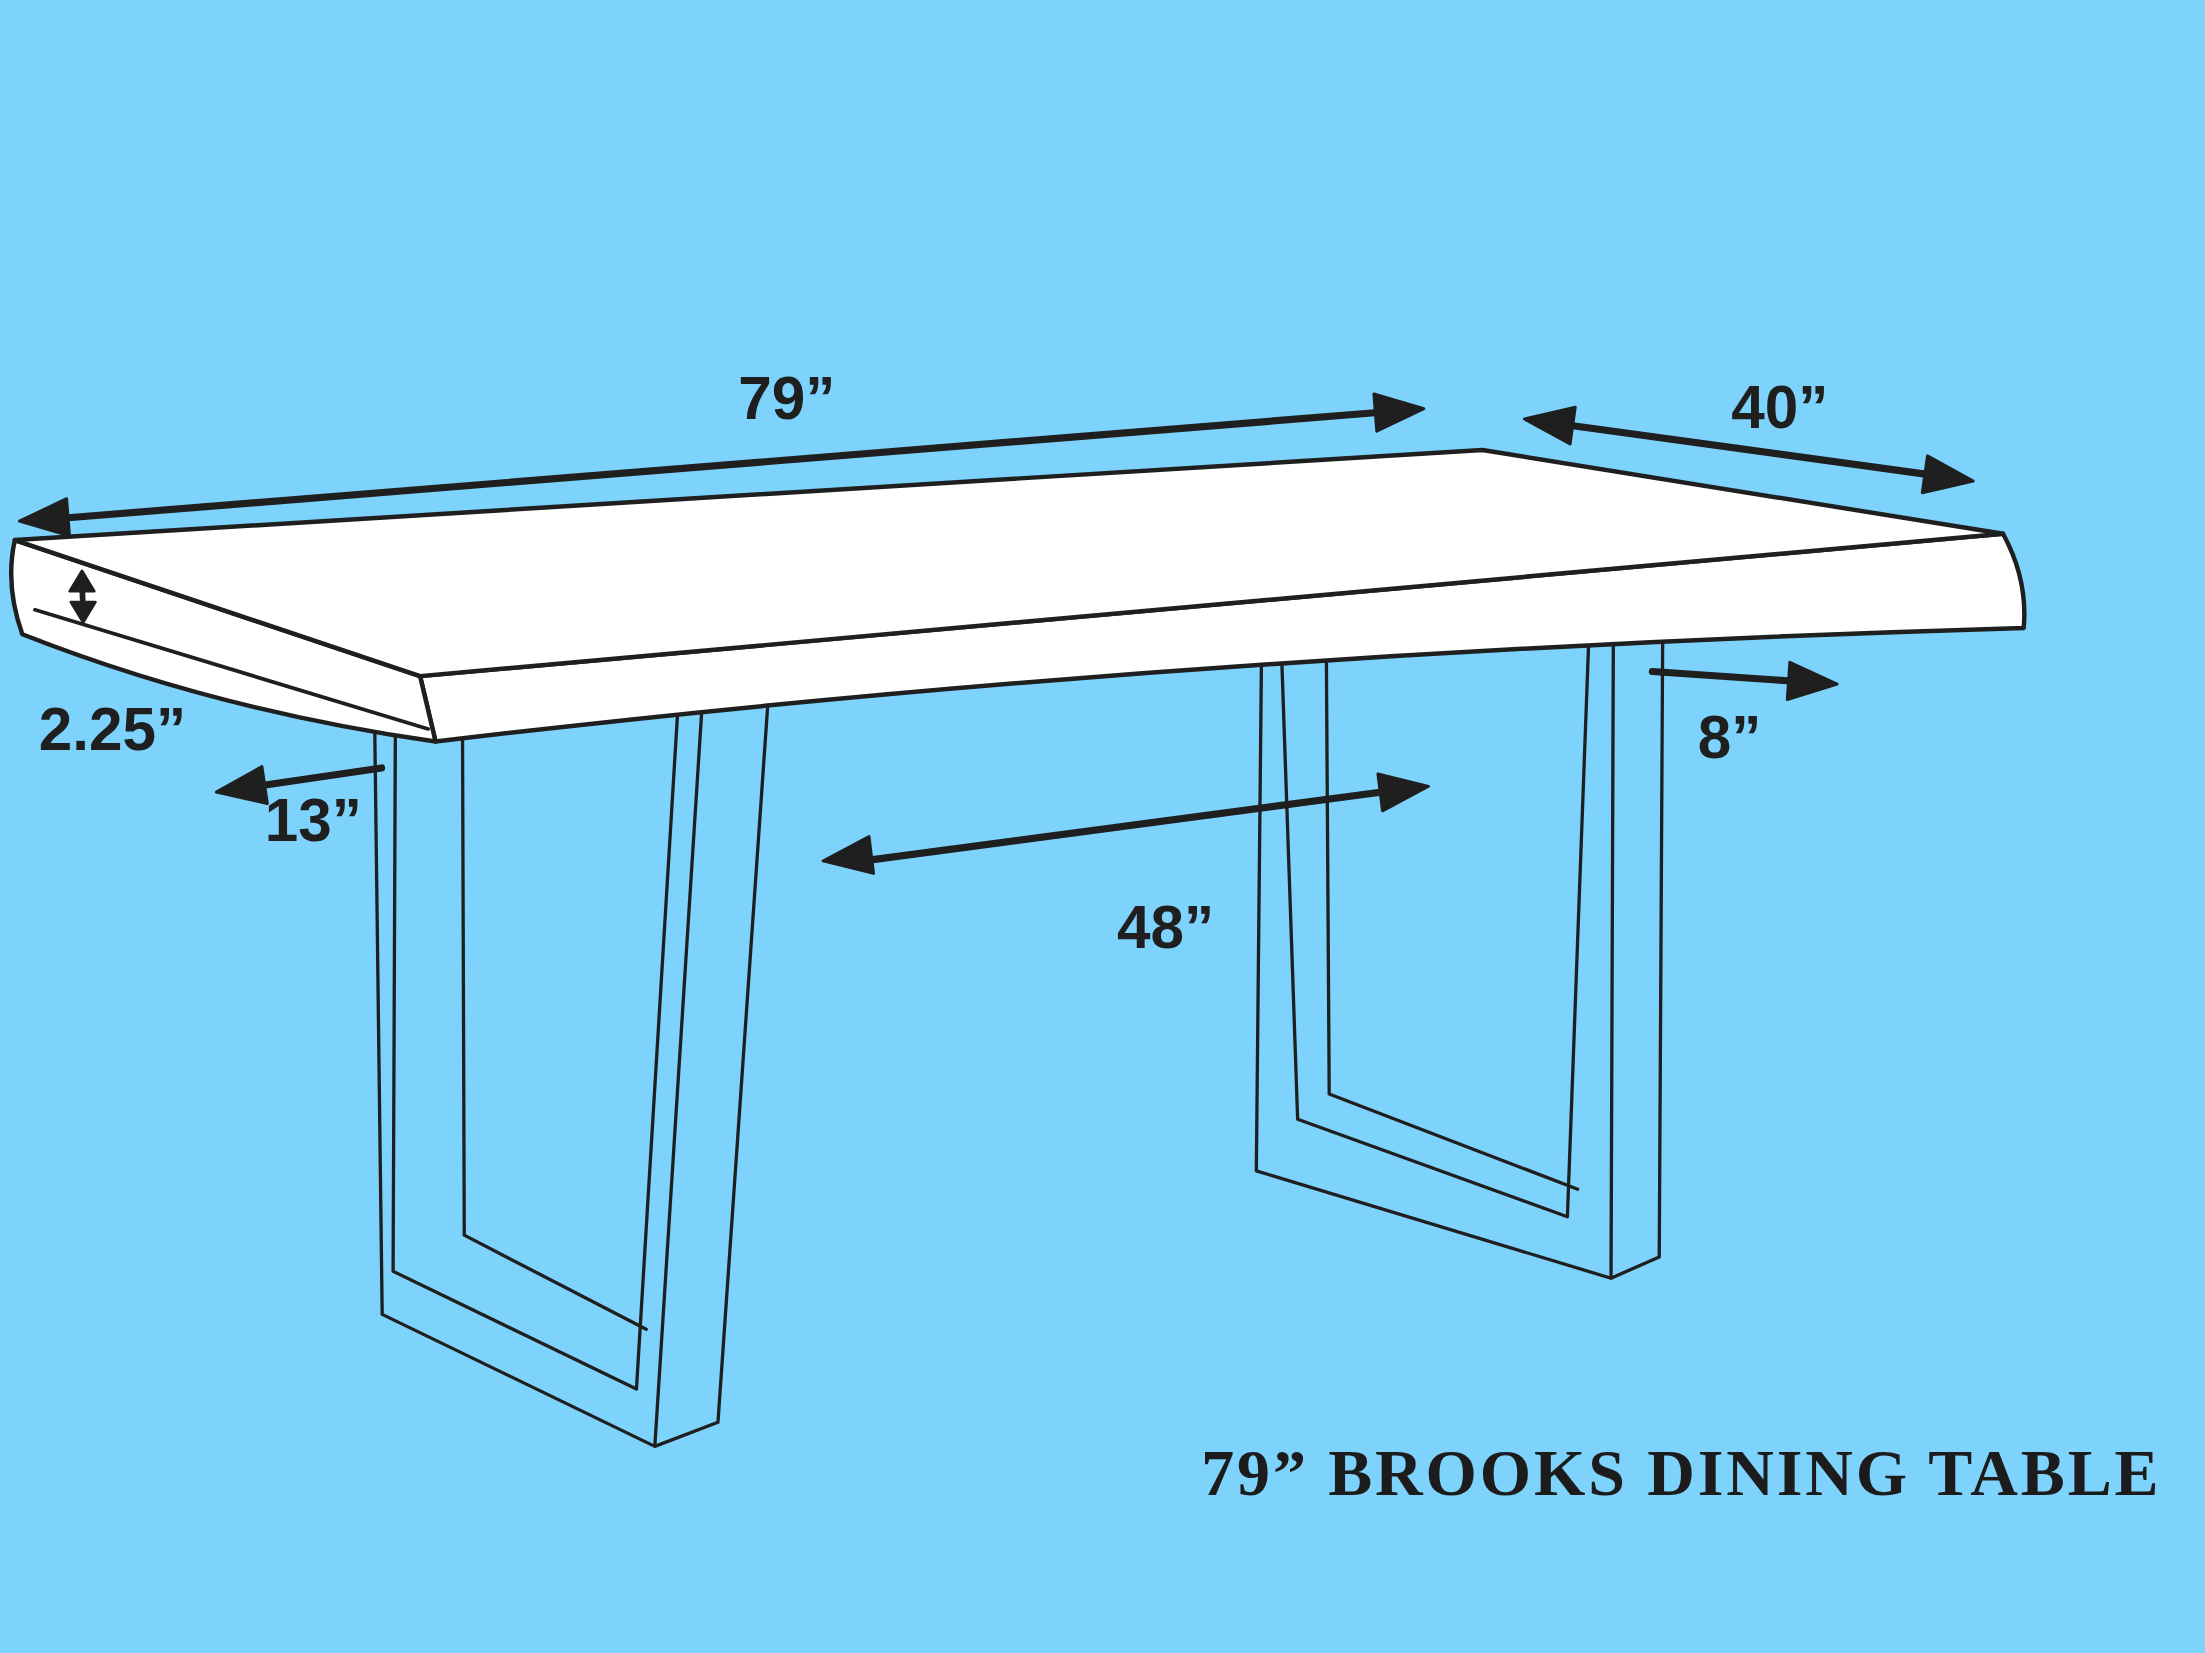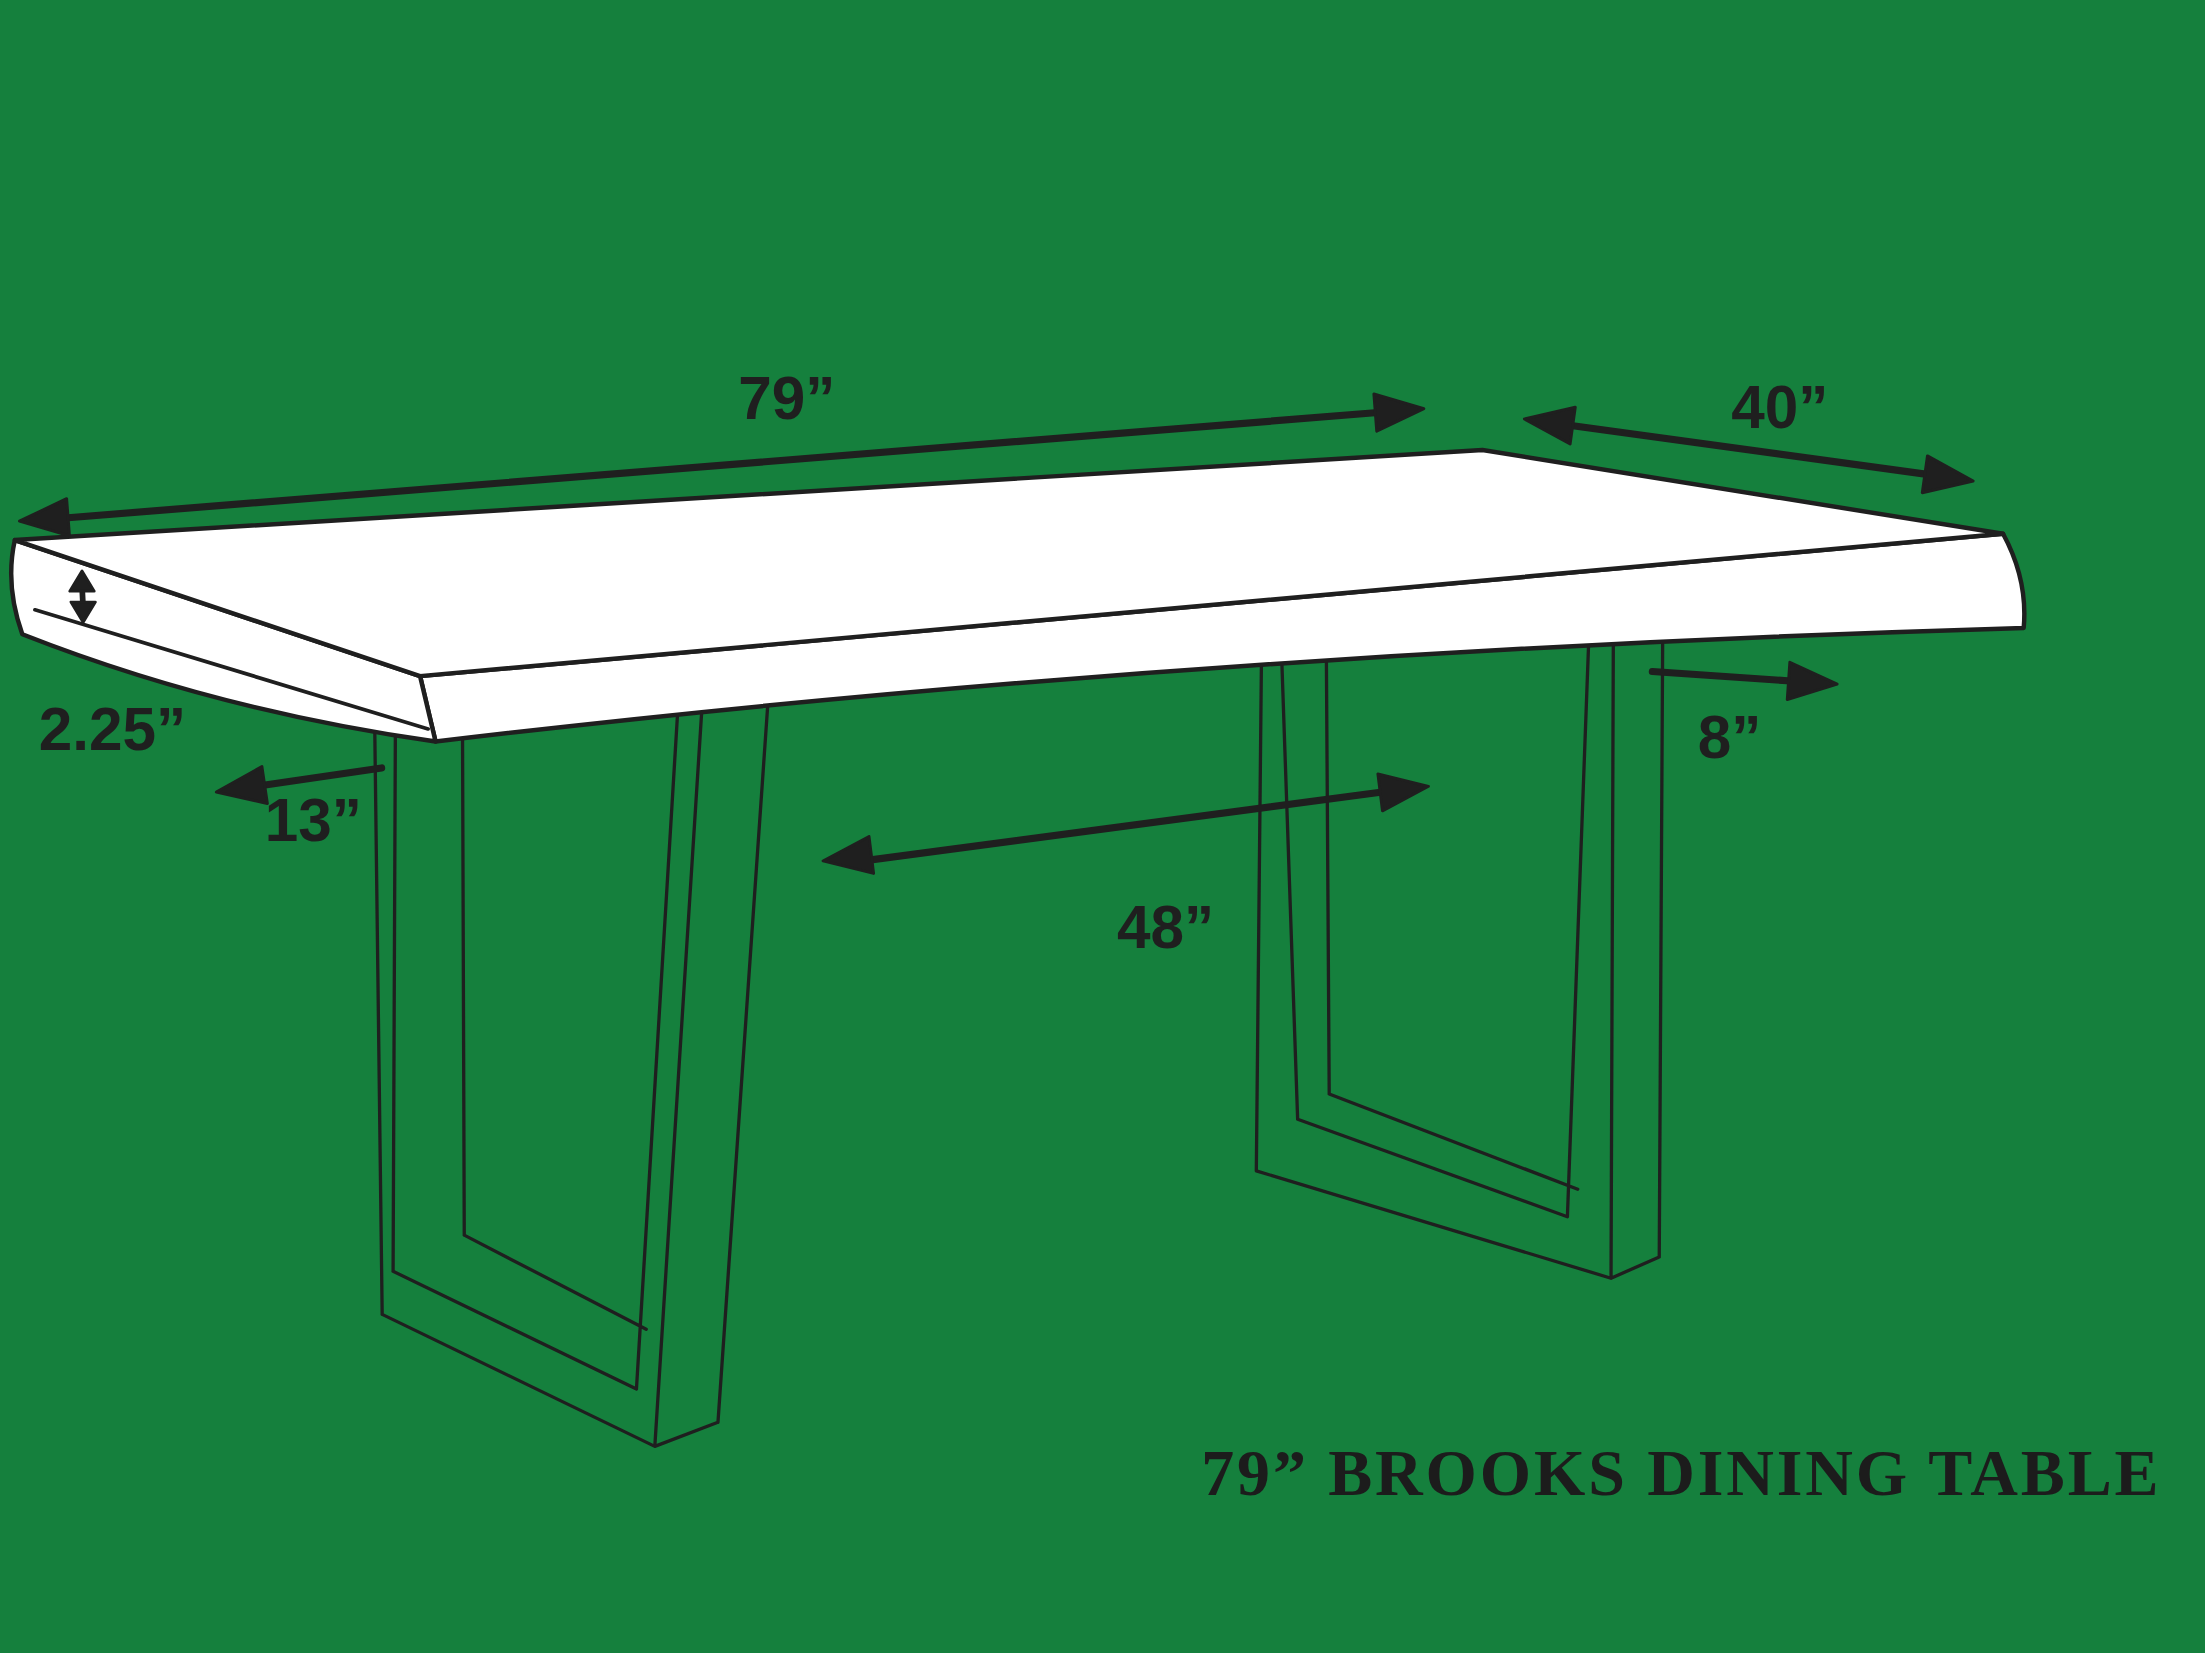--- a/index.html
+++ b/index.html
@@ -9,21 +9,21 @@
     height: 100%;
     background: #ffffff;
     overflow: hidden;
   }
   .stage {
     width: 100vw;
     height: 100vh;
     display: flex;
     align-items: center;
     justify-content: flex-end;
-    background: #15803d;
+    background: #7dd3fc;
   }
   svg {
     width: 100vw;
     height: 100vh;
     display: block;
   }
   .outline {
     fill: none;
     stroke: #1f1f1f;
     stroke-width: 2.6;

